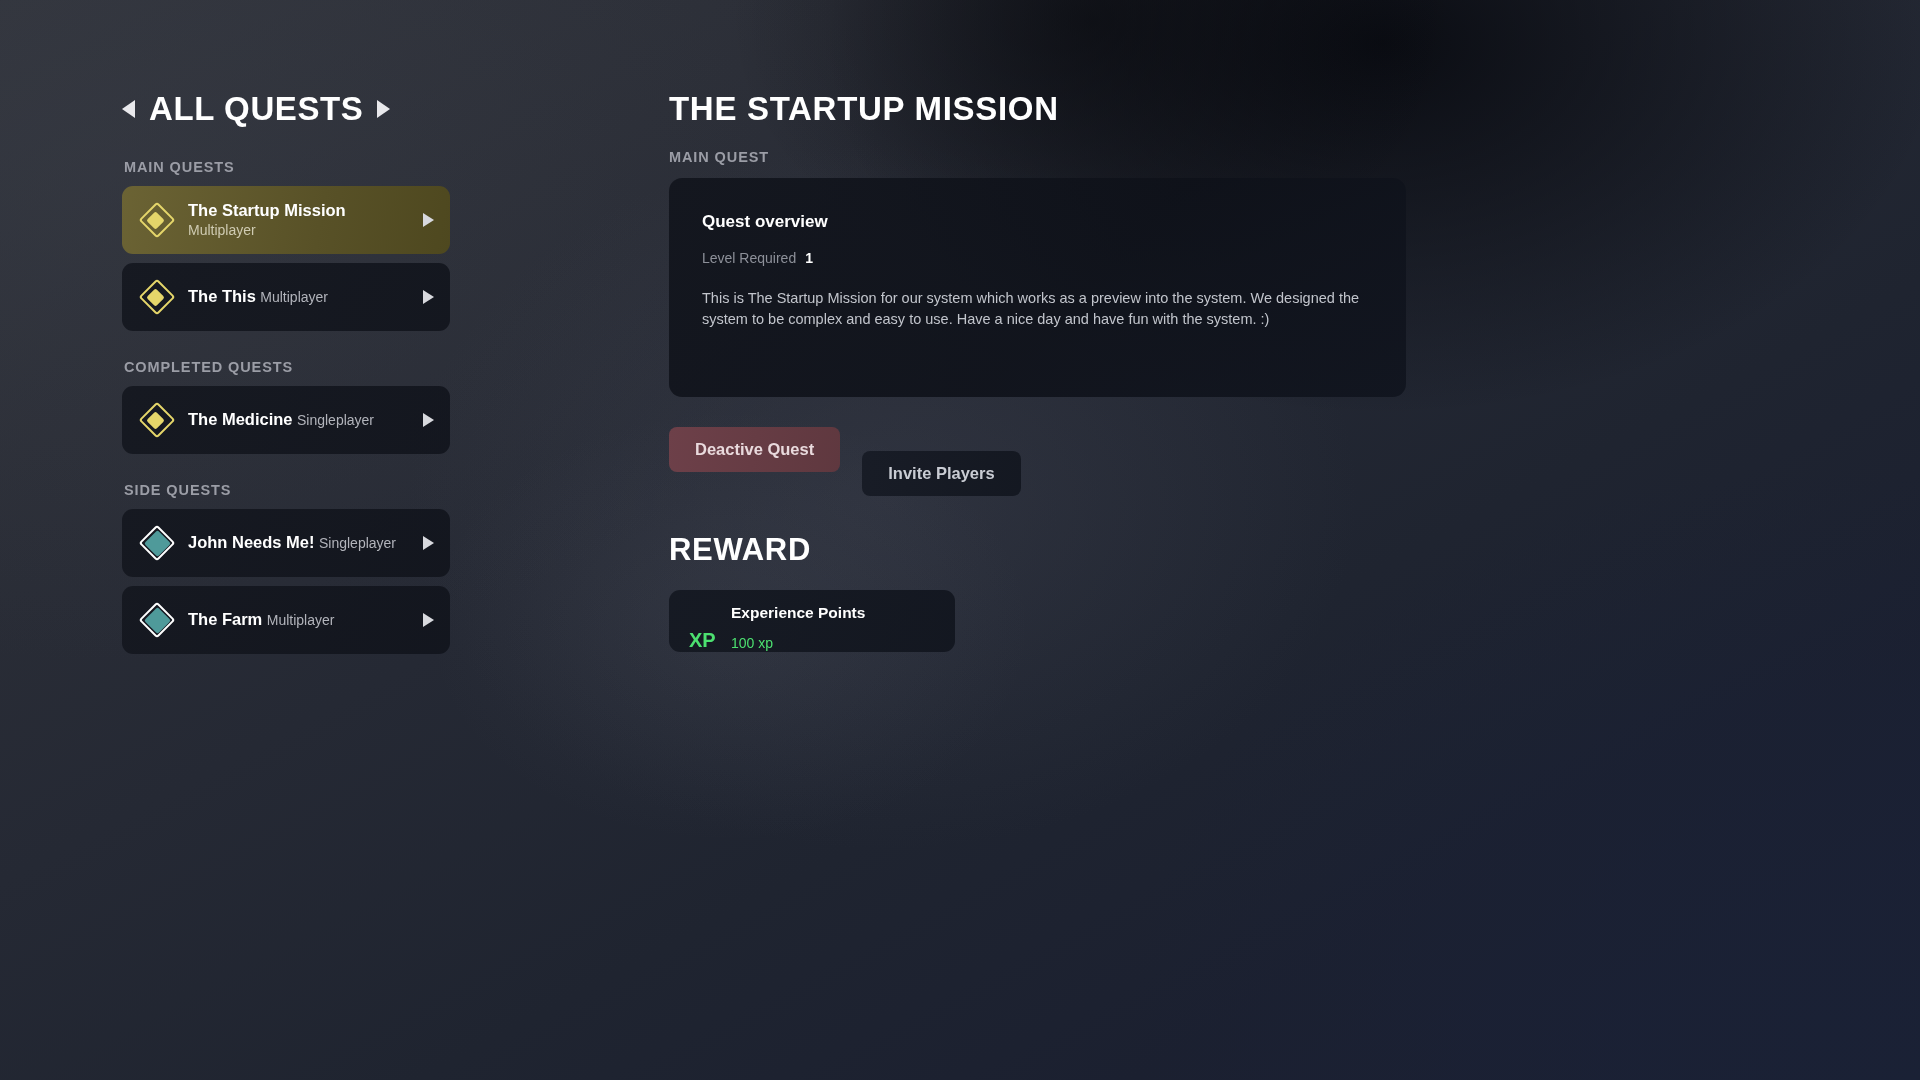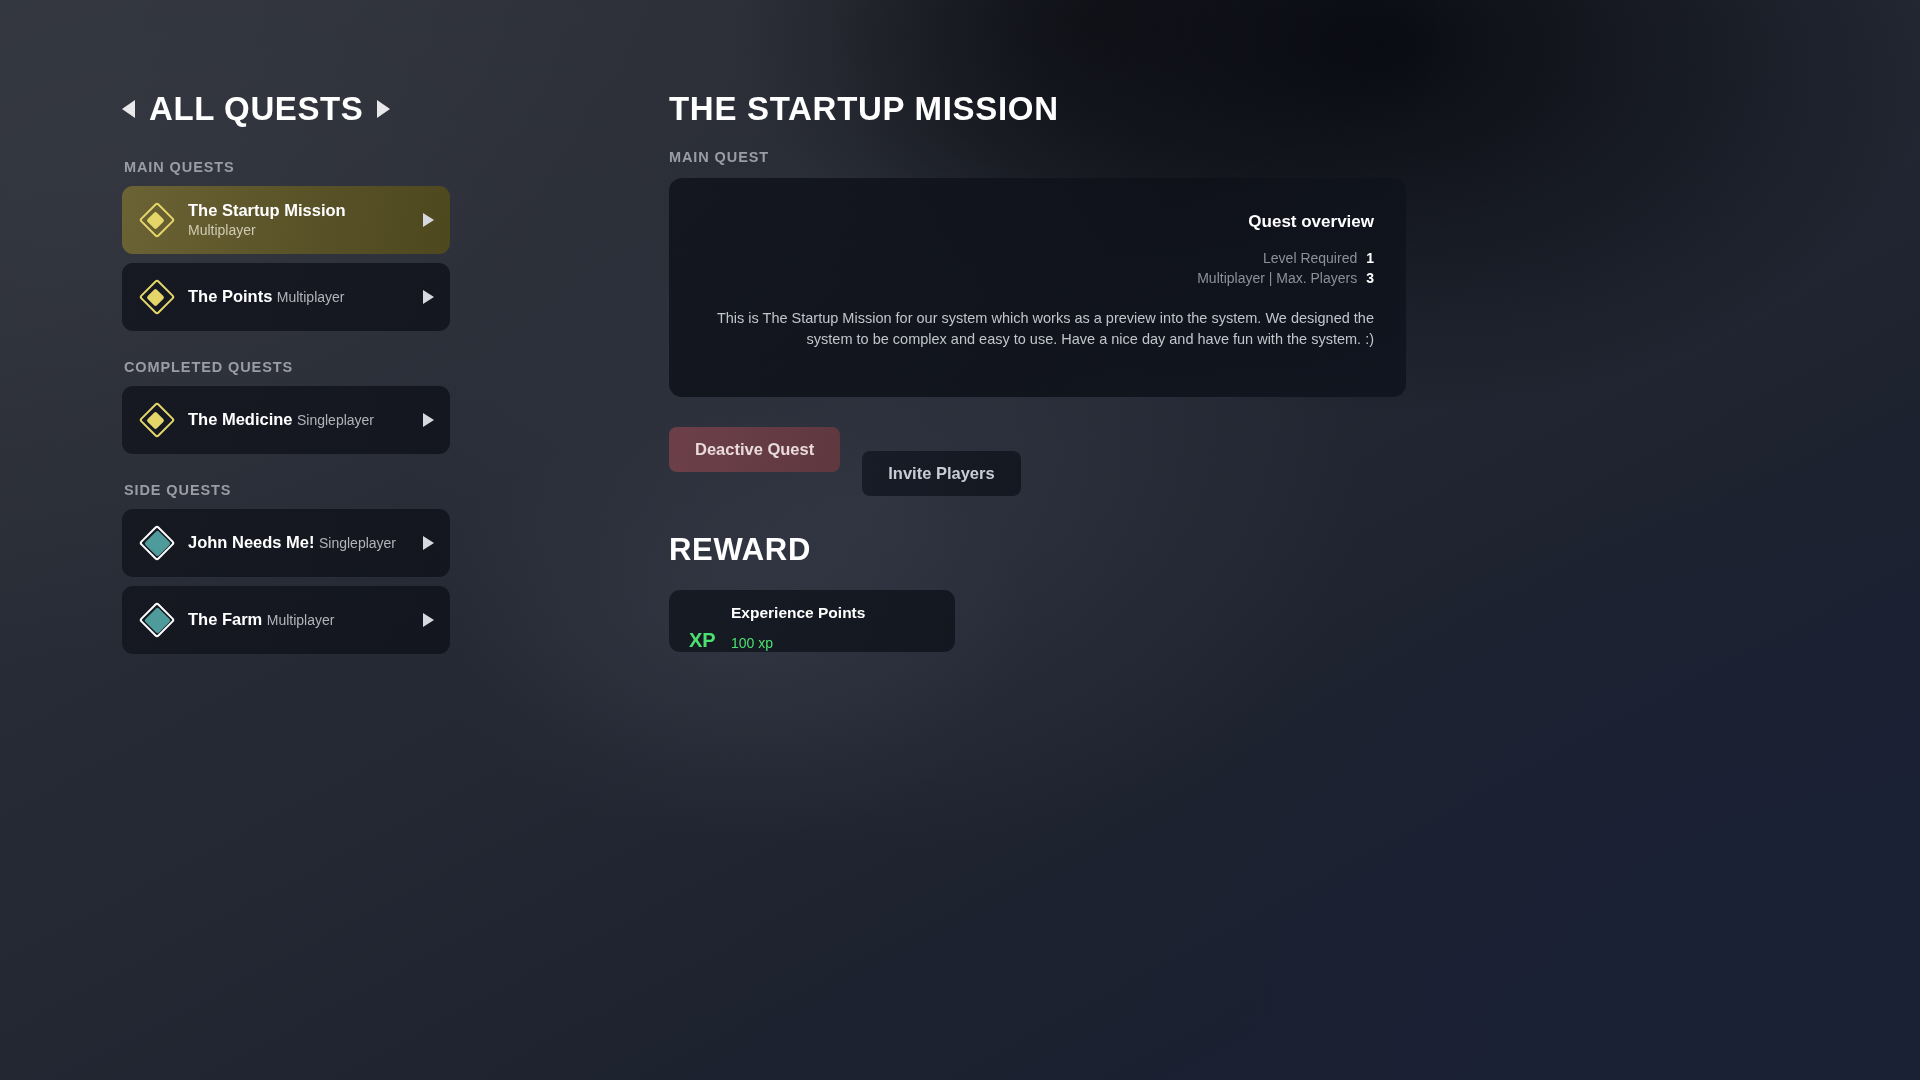--- a/index.html
+++ b/index.html
@@ -117,21 +117,20 @@
   .detail-kicker {
     font-size:14.5px; font-weight:700; letter-spacing:0.9px;
     color:#9b9da6; text-transform:uppercase; margin-bottom:13px;
   }
 
   .overview-card {
     width:737px; min-height:219px;
     border-radius:13px;
     background:linear-gradient(135deg, rgba(18,21,29,0.93) 0%, rgba(14,17,25,0.88) 55%, rgba(16,20,30,0.90) 100%);
     padding:34px 32px 30px 33px;
-    text-align:right;
   }
   .overview-card h3 {
     font-size:17px; font-weight:700; color:#ffffff; margin-bottom:17px;
   }
   .stat-row {
     font-size:14px; color:#8d9099; line-height:1.42;
   }
   .stat-row .val { color:#ffffff; font-weight:700; margin-left:9px; }
   .quest-desc {
     margin-top:19px; font-size:14.5px; color:#c2c5cc;
@@ -203,21 +202,21 @@
       </div>
 
       <div class="quest-item">
         <span class="icon">
           <span class="diamond" style="--dc:#e5d66a">
               <span class="outer"></span>
               <span class="inner"></span>
             </span>
         </span>
         <span class="texts">
-          <span class="q-name">The Points</span>
+          <span class="q-name">The This</span>
           <span class="q-mode">Multiplayer</span>
         </span>
         <span class="item-arrow"></span>
       </div>
     </div>
 
     <div class="group">
       <div class="group-label">COMPLETED QUESTS</div>
 
       <div class="quest-item">
@@ -273,23 +272,20 @@
     <div class="detail-title">THE STARTUP MISSION</div>
     <div class="detail-kicker">MAIN QUEST</div>
 
     <div class="overview-card">
       <h3>Quest overview</h3>
 
       <div class="stat-row">
         <span>Level Required</span><span class="val">1</span>
       </div>
 
-      <div class="stat-row">
-        <span>Multiplayer | Max. Players</span><span class="val">3</span>
-      </div>
 
       <div class="quest-desc">This is The Startup Mission for our system which works as a preview into the system. We designed the system to be complex and easy to use. Have a nice day and have fun with the system. :)</div>
     </div>
 
     <div class="button-row">
       <button class="btn danger">Deactive Quest</button>
       <button class="btn neutral">Invite Players</button>
     </div>
 
     <div class="reward-title">REWARD</div>

